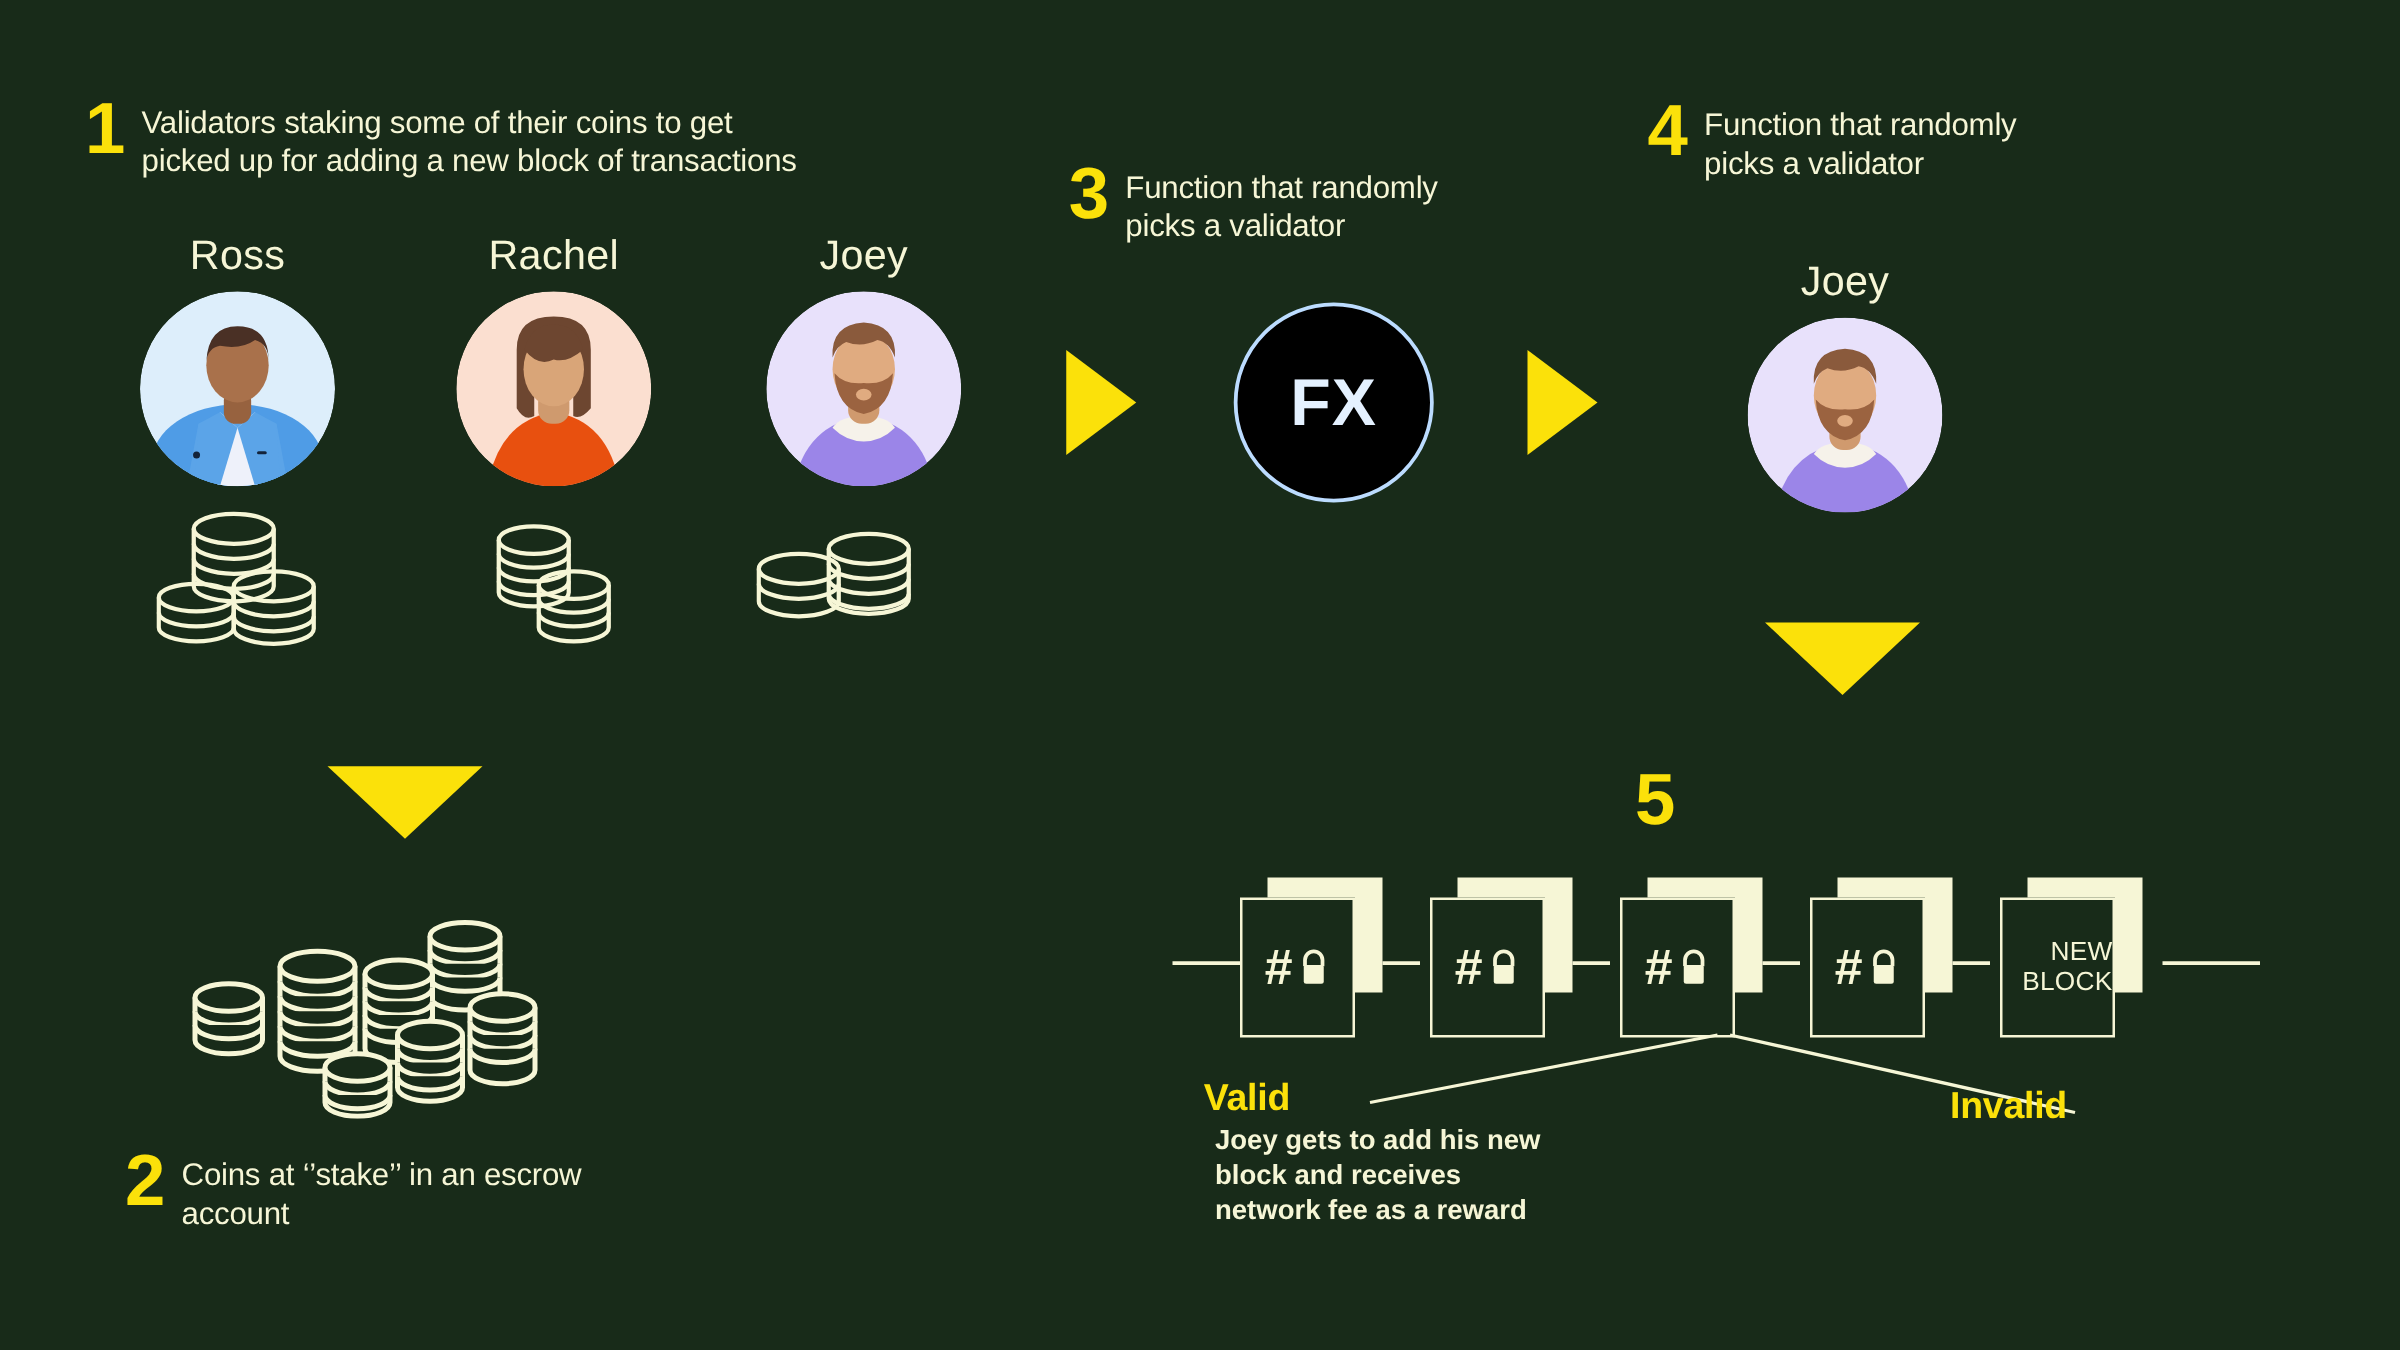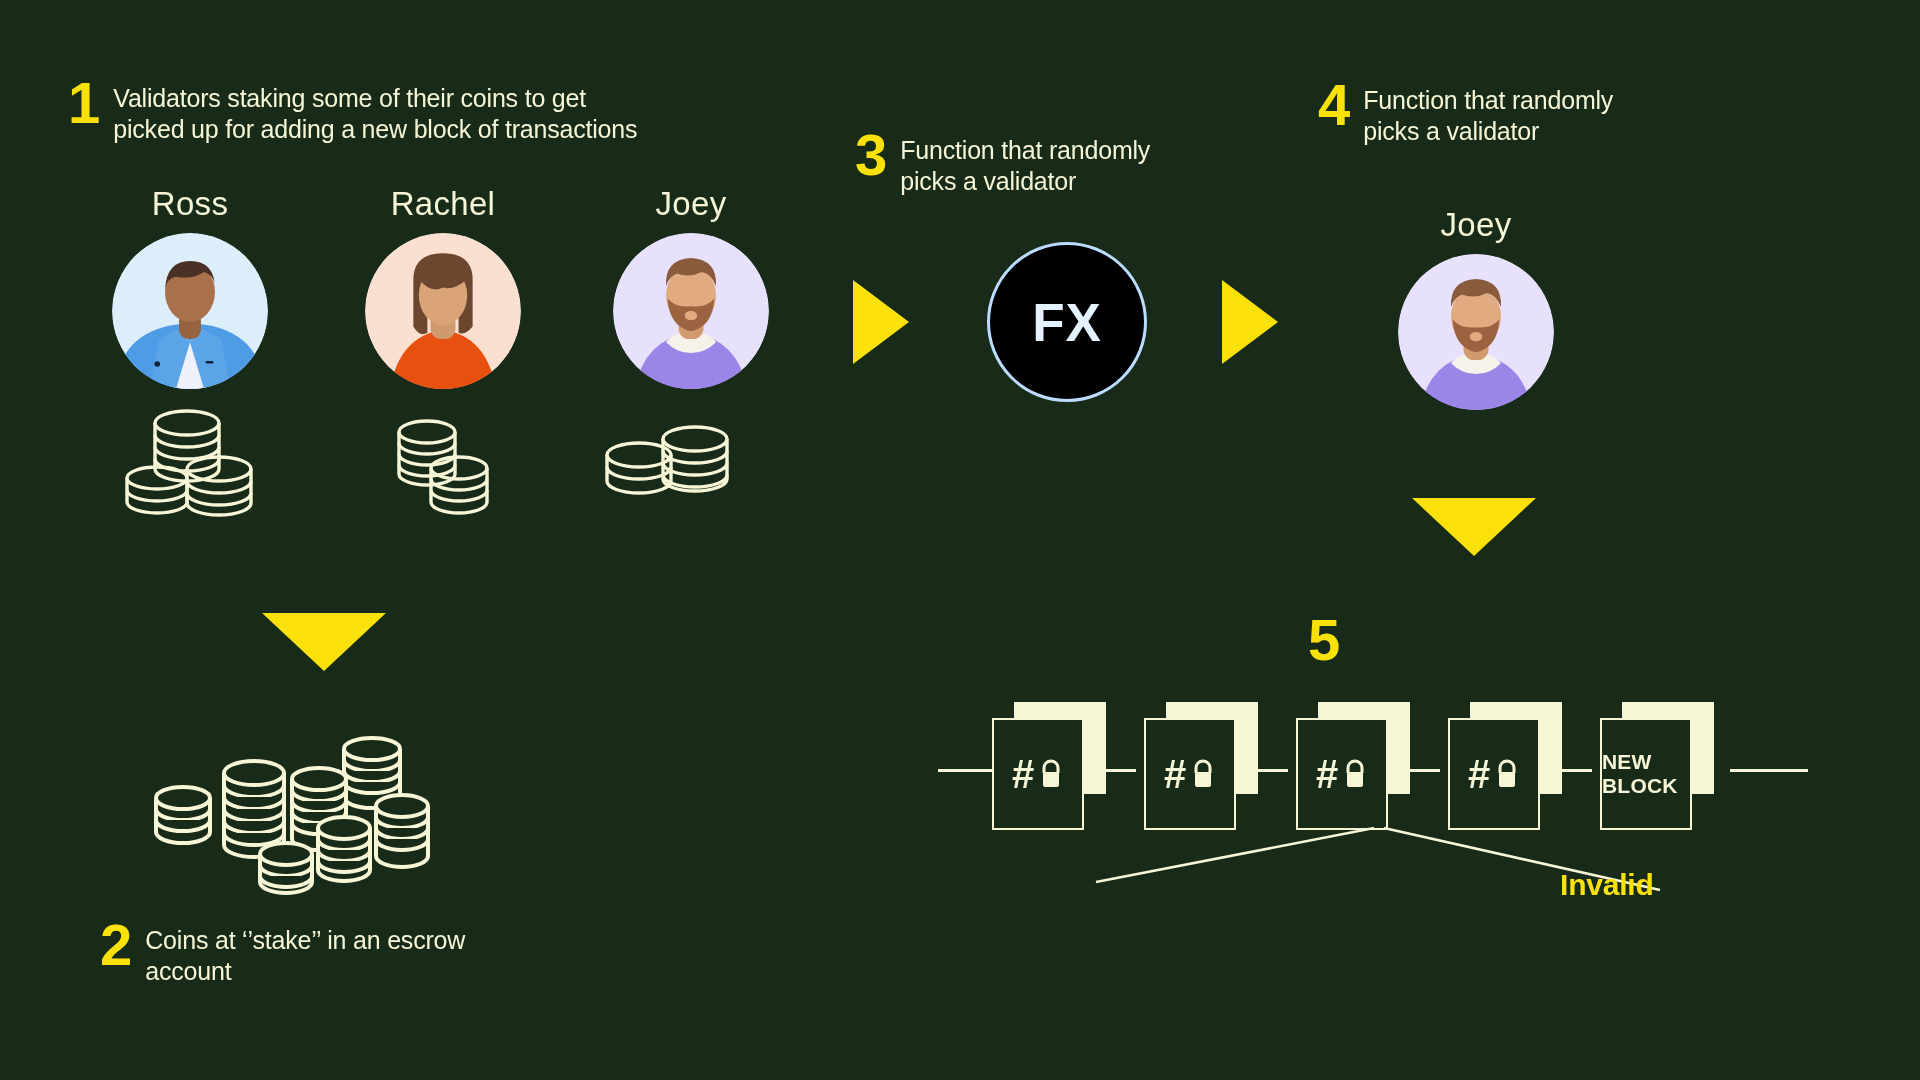--- a/index.html
+++ b/index.html
@@ -93,22 +93,22 @@
   .block .front{
     position:absolute; left:0; top:0;
     width:92px;height:112px;
     background:#182b19; border:2.5px solid #f6f6d6;
     display:flex;align-items:center;justify-content:center;gap:4px;
   }
   .block .hash{
     color:#f6f6d6;font-size:40px;font-weight:700;line-height:1;
   }
   .block .newblock{
-    color:#f6f6d6;font-size:21px;font-weight:700;line-height:1.12;
-    text-align:left;letter-spacing:0.2px;
+    color:#f6f6d6;font-size:21px;font-weight:400;line-height:1.12;
+    text-align:right;letter-spacing:0.2px;
   }
 
   
   .callout{ position:absolute; }
   .callout-title{
     color:#fbe10a;font-size:30px;font-weight:800;letter-spacing:-0.2px;
     margin-bottom:2px;
   }
   .callout-body{
     color:#f6f6d6;font-size:22px;font-weight:700;line-height:1.28;
@@ -401,18 +401,24 @@
 BLOCK</span>
       </div>
     </div>
   </div>
 
   <svg style="position:absolute; left:1090px; top:810px; width:680px; height:120px; pointer-events:none;">
     <path class="leader" d="M6 72 L284 18"></path>
     <path class="leader" d="M294 18 L570 80"></path>
   </svg>
 
+  <div class="callout" style="left:963px; top:862px;">
+    <div class="callout-title">Valid</div>
+    <div class="callout-body">Joey gets to add his new
+block and receives
+network fee as a reward</div>
+  </div>
 
   <div class="callout invalid" style="left:1560px; top:868px;">
     <div class="callout-title">Invalid</div>
   </div>
 
 </div>
 
 </body></html>

